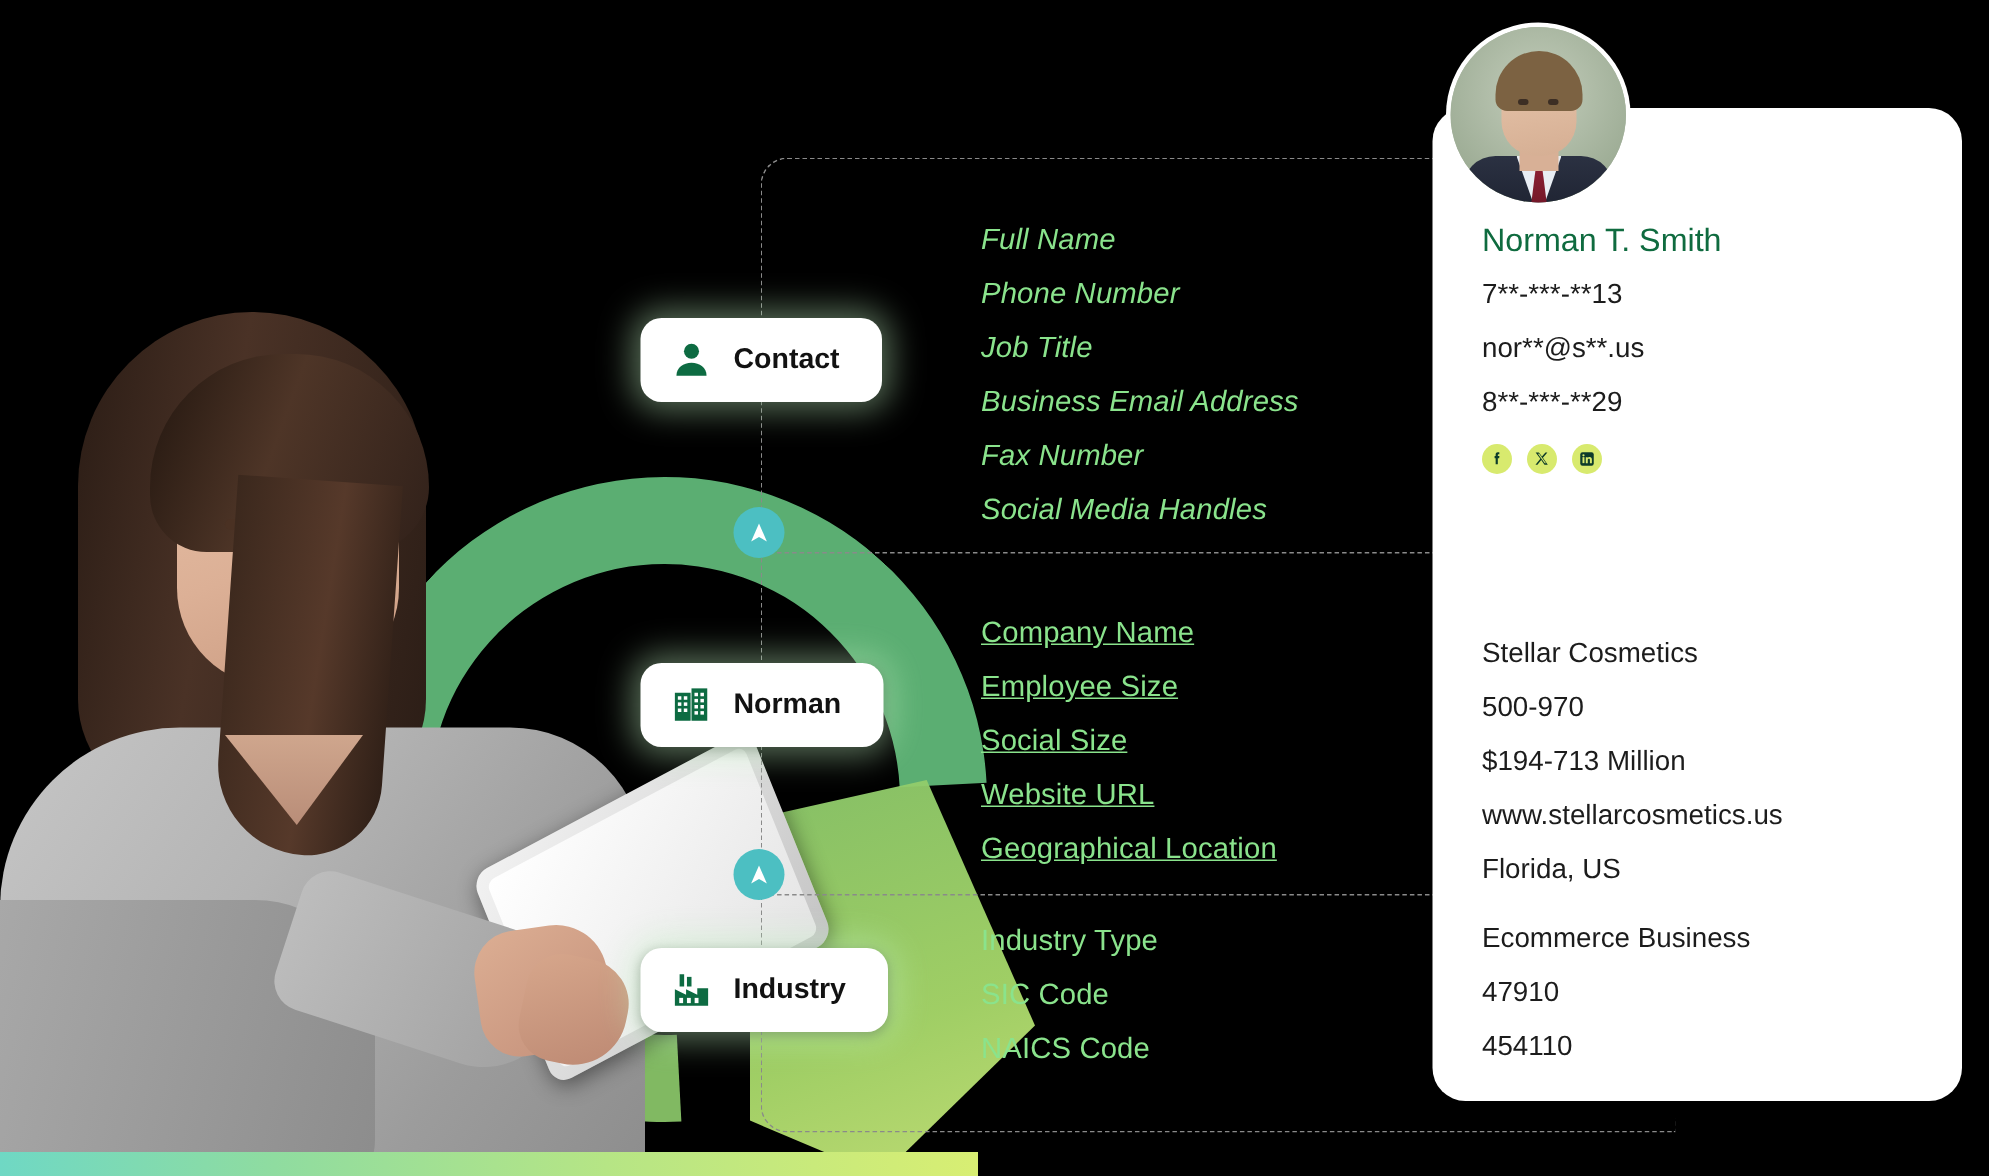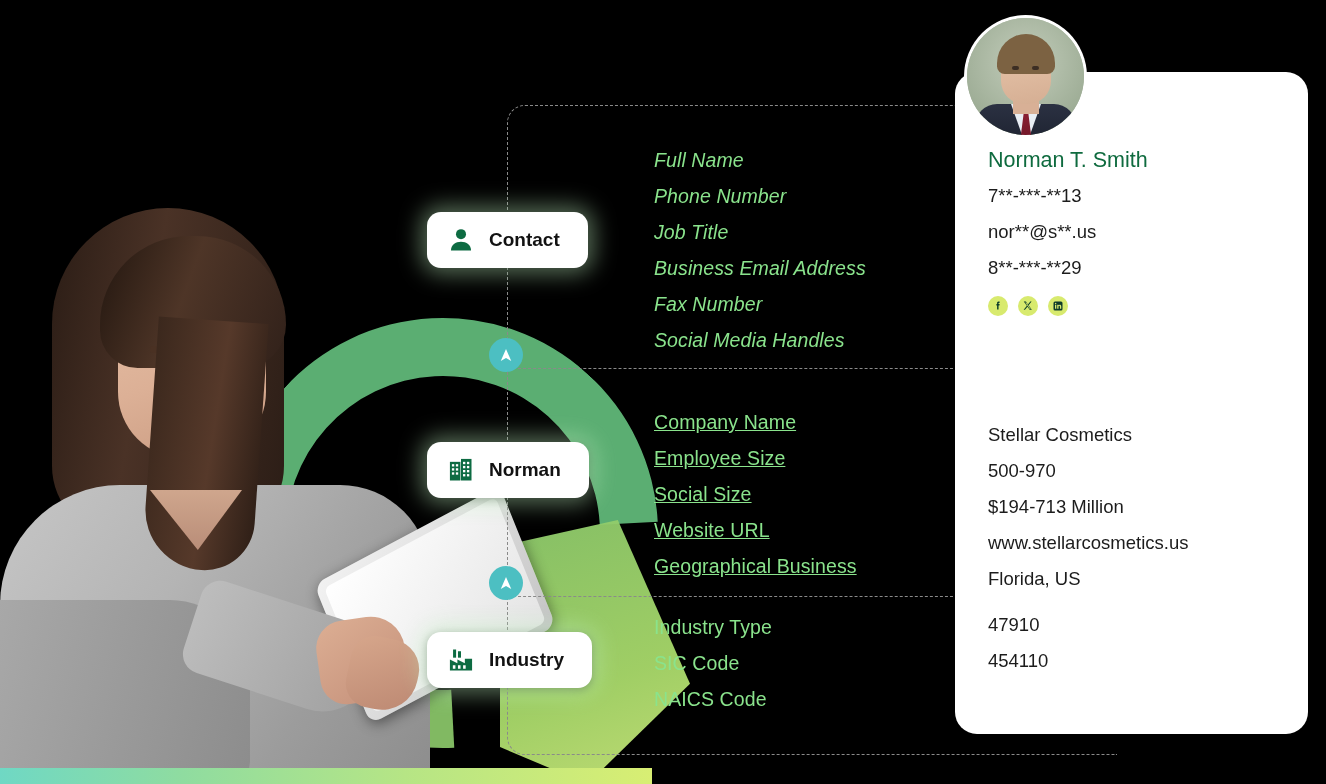--- a/index.html
+++ b/index.html
@@ -439,21 +439,21 @@
     <div>Business Email Address</div>
     <div>Fax Number</div>
     <div>Social Media Handles</div>
   </div>
 
   <div class="labels-group" id="labels-company">
     <div>Company Name</div>
     <div>Employee Size</div>
     <div>Social Size</div>
     <div>Website URL</div>
-    <div>Geographical Business</div>
+    <div>Geographical Location</div>
   </div>
 
   <div class="labels-group" id="labels-industry">
     <div>Industry Type</div>
     <div>SIC Code</div>
     <div>NAICS Code</div>
   </div>
 
   <div id="result-card"></div>
 
@@ -498,17 +498,18 @@
 
   <div class="values-group" id="values-company">
     <div>Stellar Cosmetics</div>
     <div>500-970</div>
     <div>$194-713 Million</div>
     <div>www.stellarcosmetics.us</div>
     <div>Florida, US</div>
   </div>
 
   <div class="values-group" id="values-industry">
+    <div>Ecommerce Business</div>
     <div>47910</div>
     <div>454110</div>
   </div>
 
 </div>
 
 </body></html>

